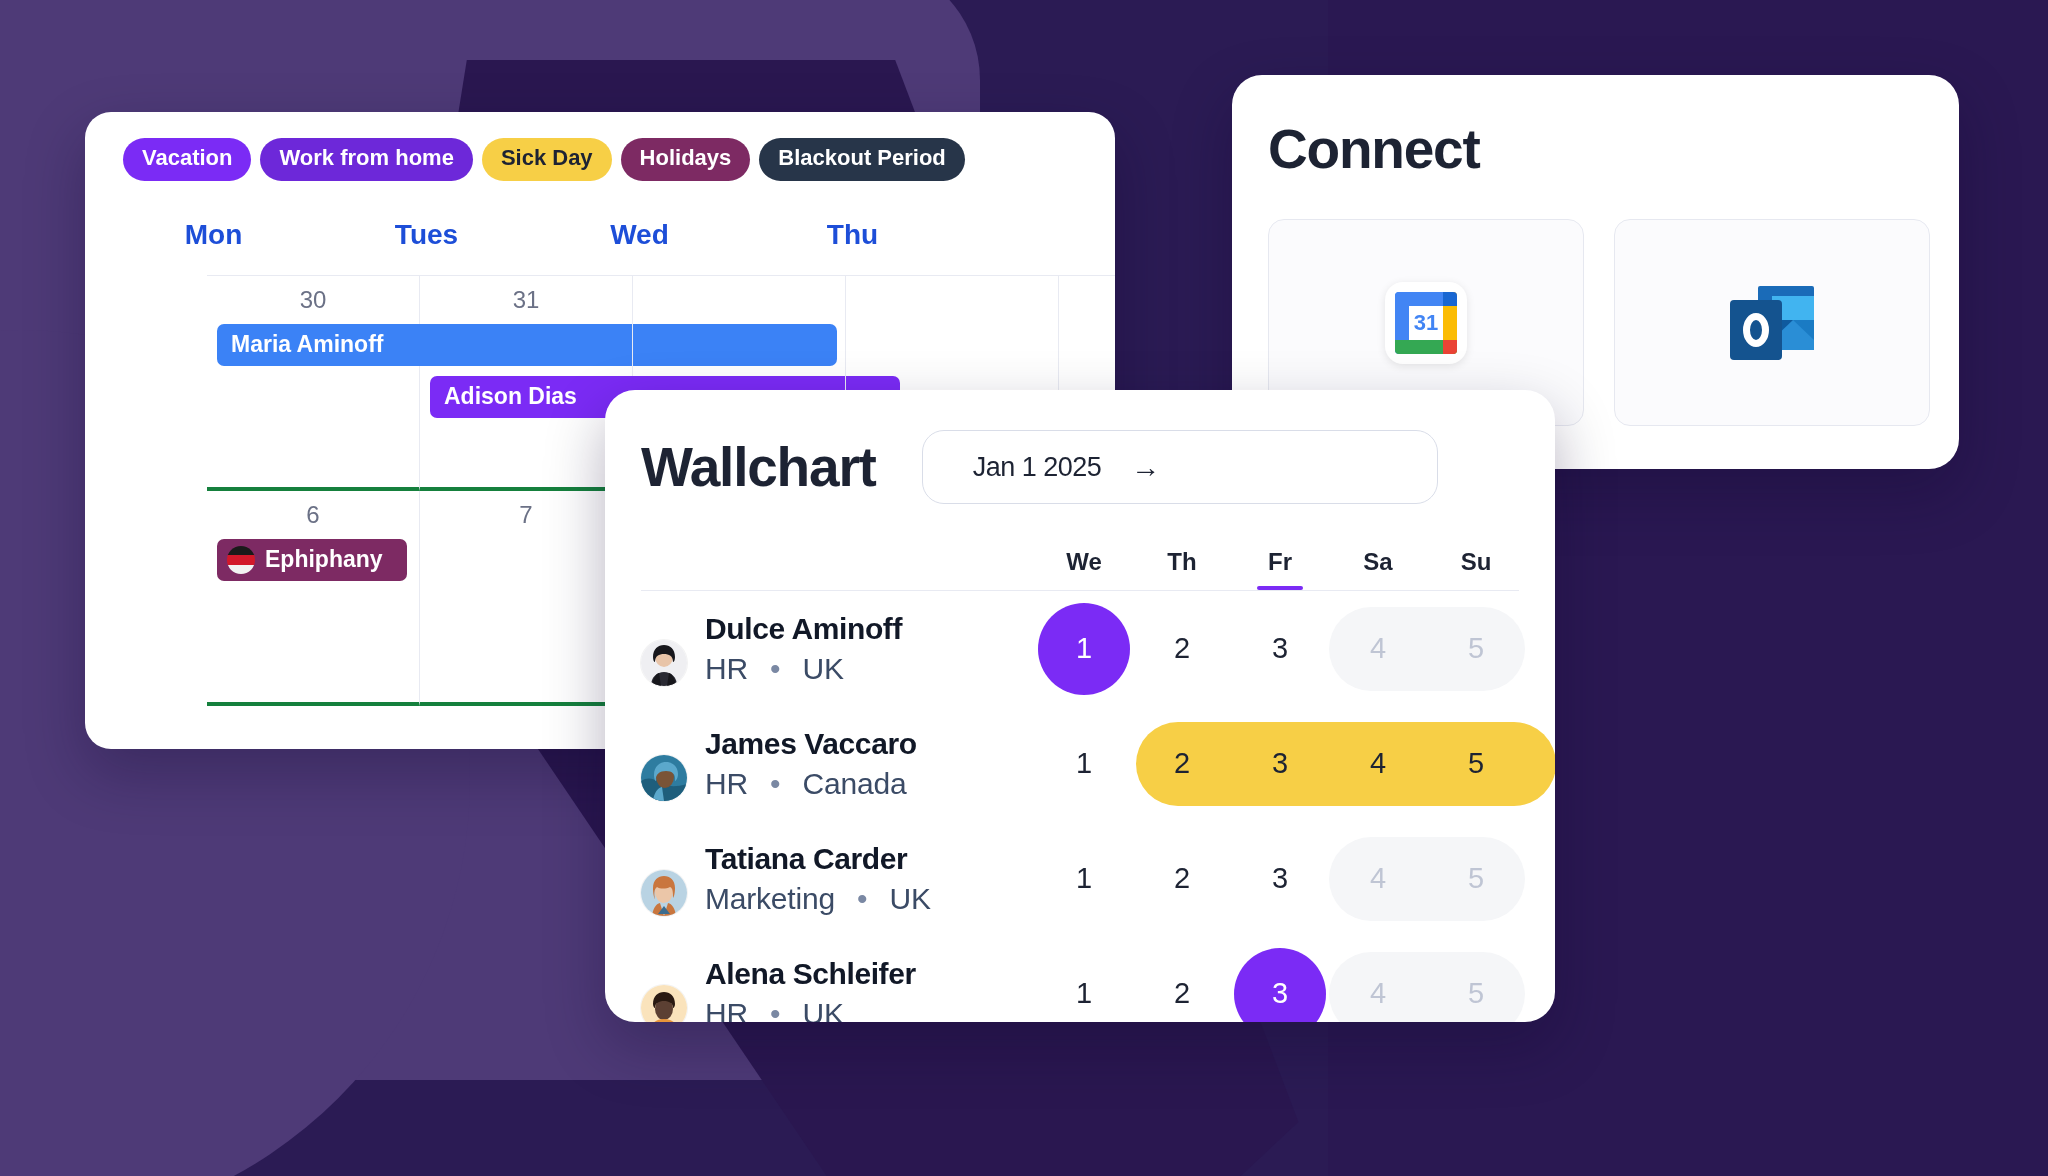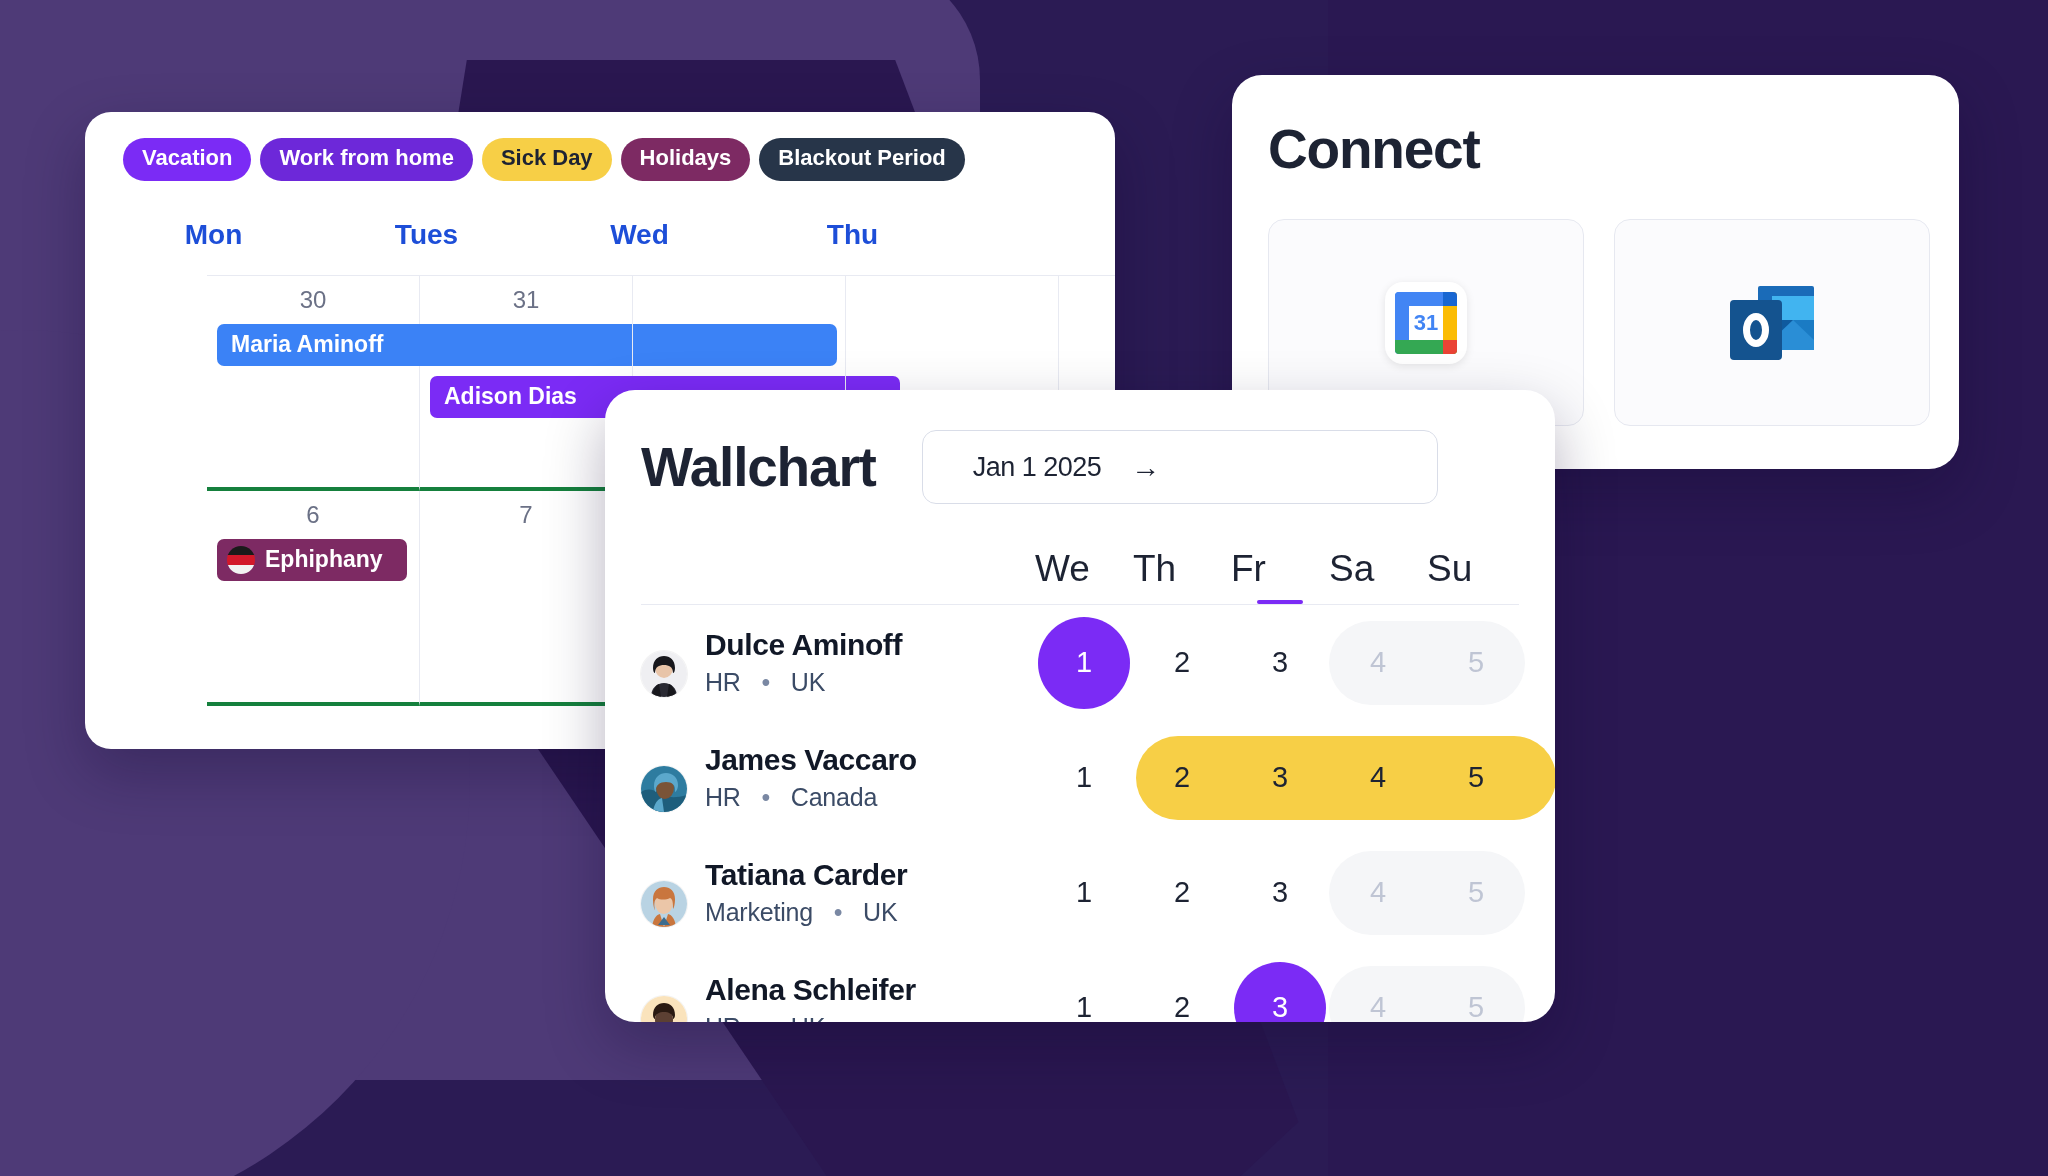--- a/index.html
+++ b/index.html
@@ -195,34 +195,34 @@
     padding: 40px 0 0 36px;
     gap: 46px;
   }
   .wc-title {
     font-size: 55px; font-weight: 700; color: #1D2333;
     letter-spacing: -1.2px;
   }
   .wc-datebox {
     width: 516px; height: 74px;
     border: 1px solid #D9DDE8;
-    border-radius: 14px;
+    border-radius: 22px;
     display: flex; align-items: center;
     padding-left: 50px; gap: 30px;
   }
   .wc-datetext { font-size: 27px; color: #1D2333; letter-spacing: -0.5px; }
   .wc-arrow { font-size: 29px; color: #1D2333; line-height: 1; }
   .wc-dayrow {
     display: flex;
     margin: 44px 0 0 0;
     padding-left: 430px;
   }
   .wc-daycell {
-    width: 98px; 
-    font-size: 37px; font-weight: 400; color: #1D2333;
+    width: 98px; text-align: center;
+    font-size: 24px; font-weight: 700; color: #1D2333;
     padding-bottom: 14px;
     position: relative;
   }
   .wc-daycell.active::after {
     content: ""; position: absolute;
     left: 26px; right: 26px; bottom: 0; height: 4px;
     background: #7B2BF5; border-radius: 2px;
   }
   .wc-divider { height: 1px; background: #E8EAF2; margin: 0 36px 0 36px; }
   .wc-rows { padding-left: 36px; }
@@ -230,21 +230,21 @@
     display: flex; align-items: center;
     height: 115px; position: relative;
   }
   .wc-person { display: flex; align-items: flex-end; gap: 18px; width: 394px; }
   .wc-avatar {
     width: 46px; height: 46px; border-radius: 50%;
     flex: 0 0 46px; overflow: hidden;
     box-shadow: 0 0 0 1px rgba(0,0,0,0.05);
   }
   .wc-name { font-size: 30px; font-weight: 700; color: #111827; letter-spacing: -0.4px; }
-  .wc-meta { font-size: 25px; color: #3B4B66; margin-top: 6px; letter-spacing: -0.2px; }
+  .wc-meta { font-size: 30px; color: #3B4B66; margin-top: 6px; letter-spacing: -0.2px; }
   .wc-meta .dot { margin: 0 14px; color: #7A88A3; }
   .wc-cells { display: flex; position: relative; }
   .wc-cell {
     width: 98px; height: 115px;
     display: flex; align-items: center; justify-content: center;
     font-size: 29px; color: #1D2333;
     position: relative; z-index: 2;
   }
   .wc-cell.dim { color: #BFC5D4; }
   .wc-cell.on-purple { color: #ffffff; }

